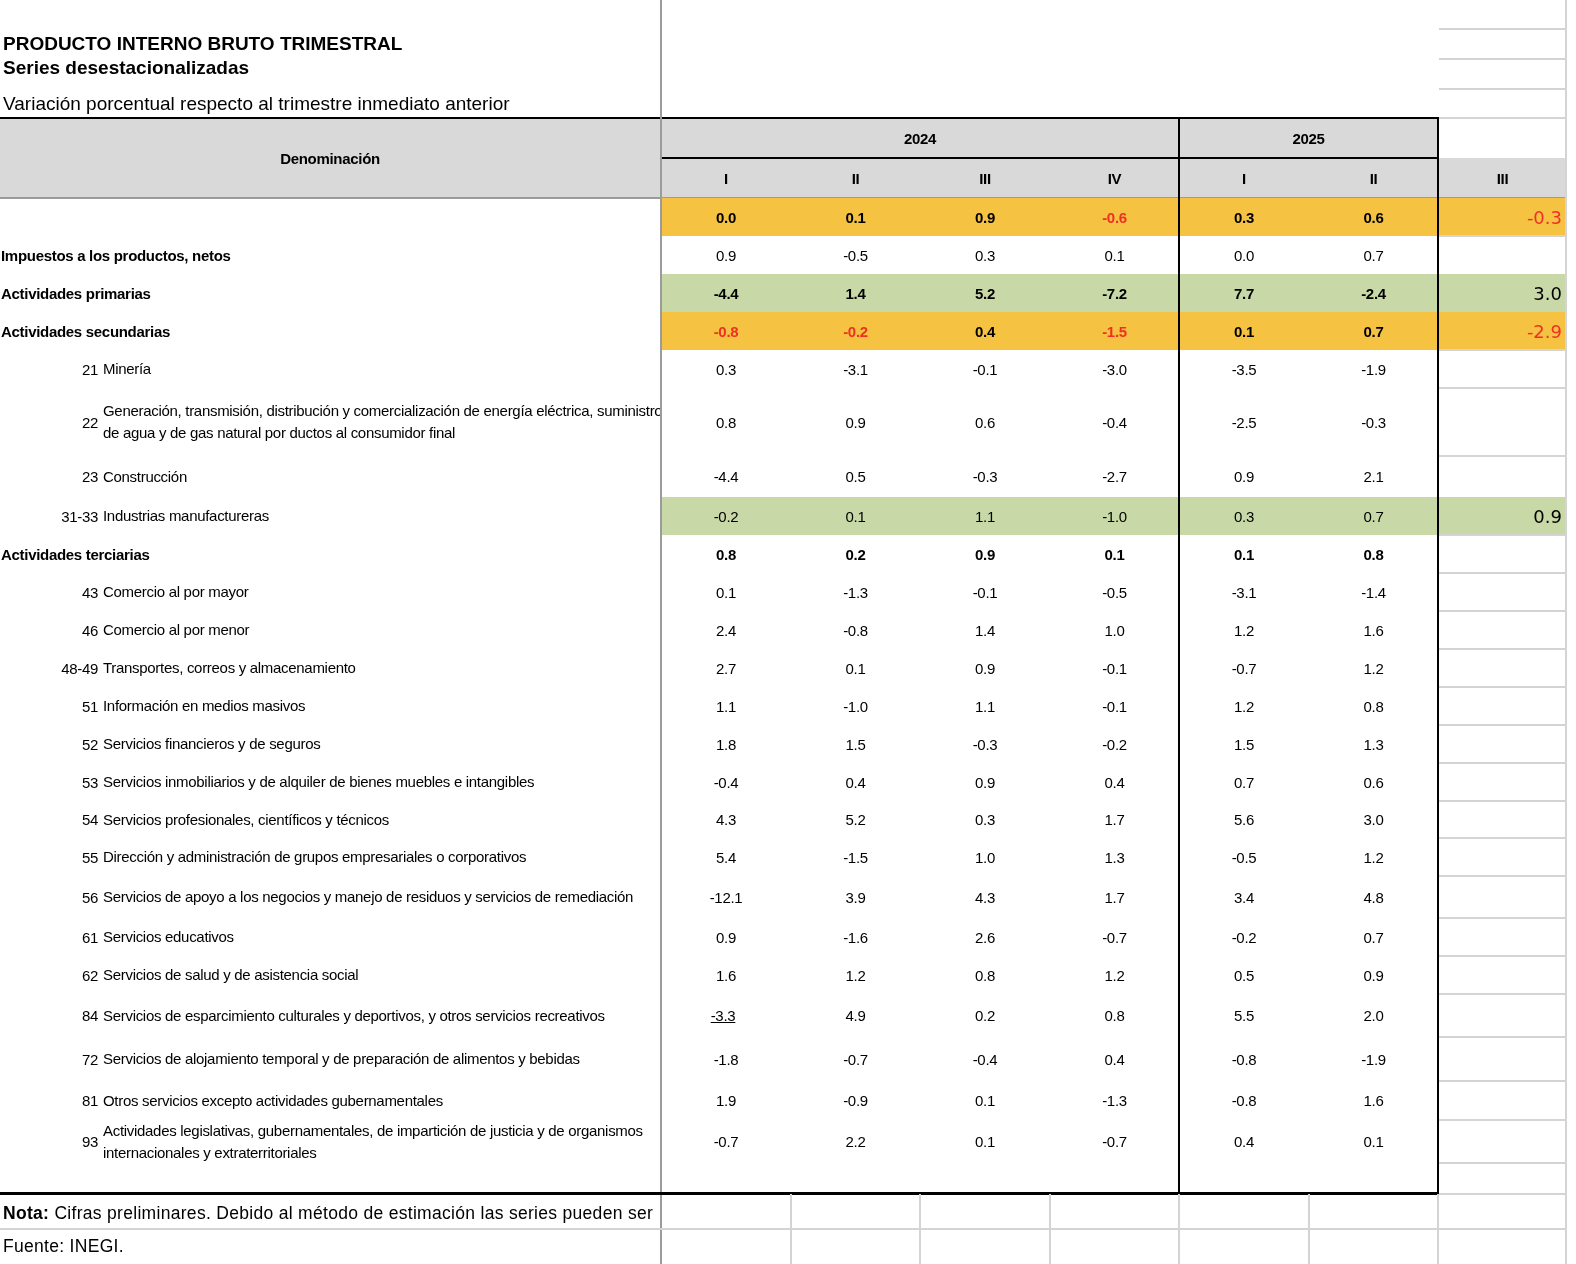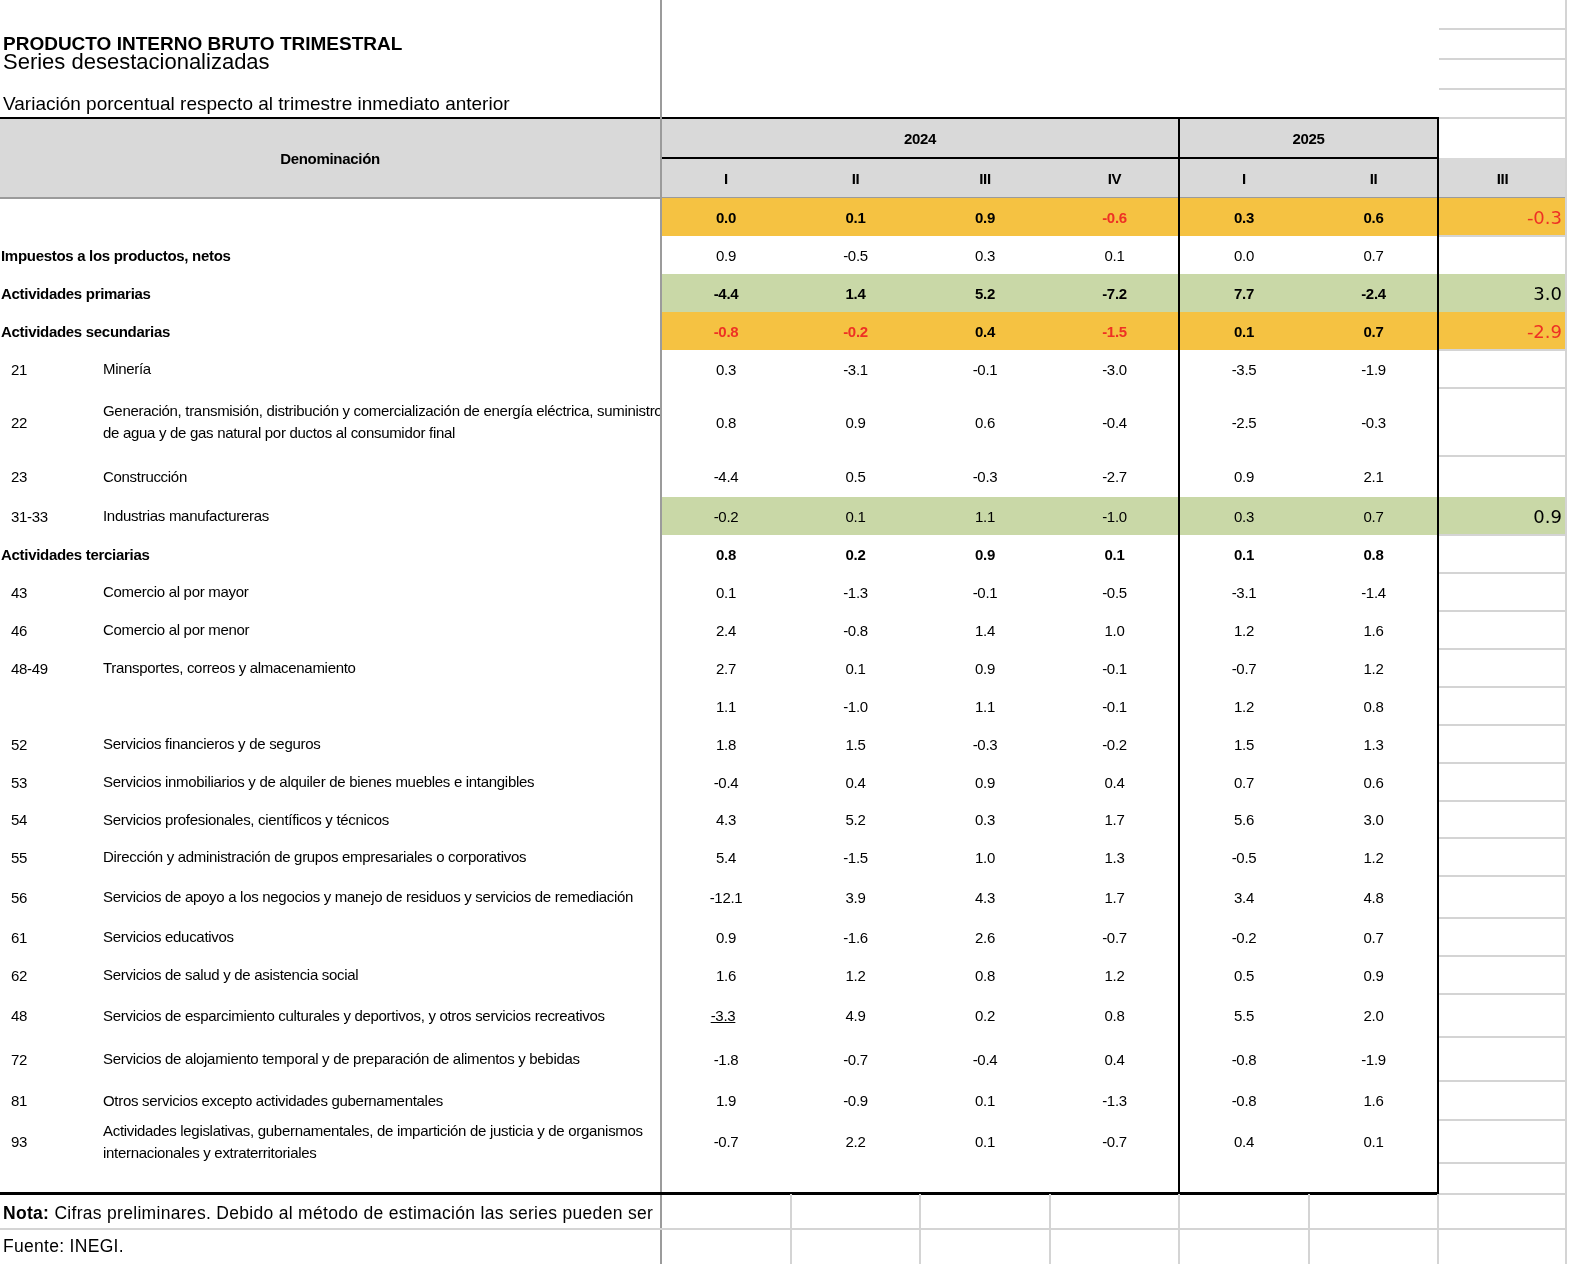--- a/index.html
+++ b/index.html
@@ -1,37 +1,37 @@
 <!DOCTYPE html>
 <html><head>
 <meta charset="utf-8">
 <style>
   html, body { margin:0; padding:0; background:#ffffff; }
   body { width:1576px; height:1264px; position:relative; overflow:hidden;
          font-family:"Liberation Sans", sans-serif; color:#000; }
   .abs { position:absolute; }
   .title-line { position:absolute; left:3px; white-space:nowrap; }
   #t1 { top:33px; font-size:19px; font-weight:bold; }
-  #t2 { top:49px; font-size:22px; font-weight:normal; }
+  #t2 { top:57px; font-size:19px; font-weight:bold; }
   #t3 { top:93px; font-size:19px; }
 
   
   .vline-gray { position:absolute; width:2px; background:#9b9b9b; }
 
   
   .hdr-bg { position:absolute; background:#d9d9d9; }
   .hdr-text { position:absolute; font-weight:bold; font-size:15px; text-align:center;
               display:flex; align-items:center; justify-content:center; letter-spacing:-0.3px; }
 
   
   .row { position:absolute; left:0; width:1576px; }
   .row .label { position:absolute; left:0; top:0; bottom:0; width:660px; display:flex; align-items:center;
                 font-size:15px; letter-spacing:-0.3px; }
   .row .label.bold { font-weight:bold; }
-  .row .code { position:absolute; width:98px; text-align:left;margin-left:11px; }
+  .row .code { position:absolute; width:98px; text-align:right; }
   .row .name { position:absolute; left:103px; width:560px; line-height:22px; }
   .row .cell { position:absolute; top:0; bottom:0; display:flex; align-items:center; justify-content:center;
                font-size:15px; letter-spacing:-0.3px; }
   .row .cell.bold { font-weight:bold; }
   .row .extra { position:absolute; top:0; bottom:0; left:1439px; width:127px; display:flex; align-items:center;
                 justify-content:flex-end; padding-right:4px; box-sizing:border-box;
                 font-family:"DejaVu Sans", sans-serif; font-size:18px; }
   .neg-red { color:#ee3124; }
   .bg-orange { background:#f5c242; }
   .bg-green { background:#c9d8a7; }
@@ -228,20 +228,24 @@
       <div class="cell" style="left: 661px; width: 130px;">2.7</div>
       <div class="cell" style="left: 791px; width: 129px;">0.1</div>
       <div class="cell" style="left: 920px; width: 130px;">0.9</div>
       <div class="cell" style="left: 1050px; width: 129px;">-0.1</div>
       <div class="cell" style="left: 1179px; width: 130px;">-0.7</div>
       <div class="cell" style="left: 1309px; width: 129px;">1.2</div>
       <div class="extra"></div>
       <div class="grid-gray" style="left: 1439px; top: -1px; width: 127px; height: 2px;"></div>
     </div>
     <div class="row" style="top: 687px; height: 38px;">
+      <div class="label">
+        <span class="code">51</span>
+        <span class="name">Información en medios masivos</span>
+      </div>
       <div class="cell" style="left: 661px; width: 130px;">1.1</div>
       <div class="cell" style="left: 791px; width: 129px;">-1.0</div>
       <div class="cell" style="left: 920px; width: 130px;">1.1</div>
       <div class="cell" style="left: 1050px; width: 129px;">-0.1</div>
       <div class="cell" style="left: 1179px; width: 130px;">1.2</div>
       <div class="cell" style="left: 1309px; width: 129px;">0.8</div>
       <div class="extra"></div>
       <div class="grid-gray" style="left: 1439px; top: -1px; width: 127px; height: 2px;"></div>
     </div>
     <div class="row" style="top: 725px; height: 38px;">
@@ -337,21 +341,21 @@
       <div class="cell" style="left: 791px; width: 129px;">1.2</div>
       <div class="cell" style="left: 920px; width: 130px;">0.8</div>
       <div class="cell" style="left: 1050px; width: 129px;">1.2</div>
       <div class="cell" style="left: 1179px; width: 130px;">0.5</div>
       <div class="cell" style="left: 1309px; width: 129px;">0.9</div>
       <div class="extra"></div>
       <div class="grid-gray" style="left: 1439px; top: -1px; width: 127px; height: 2px;"></div>
     </div>
     <div class="row" style="top: 994px; height: 43px;">
       <div class="label">
-        <span class="code">48</span>
+        <span class="code">84</span>
         <span class="name">Servicios de esparcimiento culturales y deportivos, y otros servicios recreativos</span>
       </div>
       <div class="cell" style="left: 658px; width: 130px; text-decoration: underline;">-3.3</div>
       <div class="cell" style="left: 791px; width: 129px;">4.9</div>
       <div class="cell" style="left: 920px; width: 130px;">0.2</div>
       <div class="cell" style="left: 1050px; width: 129px;">0.8</div>
       <div class="cell" style="left: 1179px; width: 130px;">5.5</div>
       <div class="cell" style="left: 1309px; width: 129px;">2.0</div>
       <div class="extra"></div>
       <div class="grid-gray" style="left: 1439px; top: -1px; width: 127px; height: 2px;"></div>

